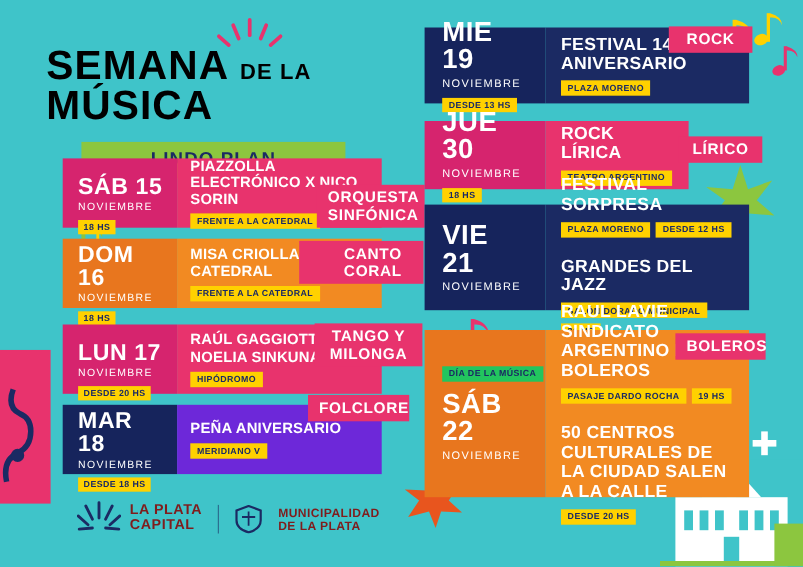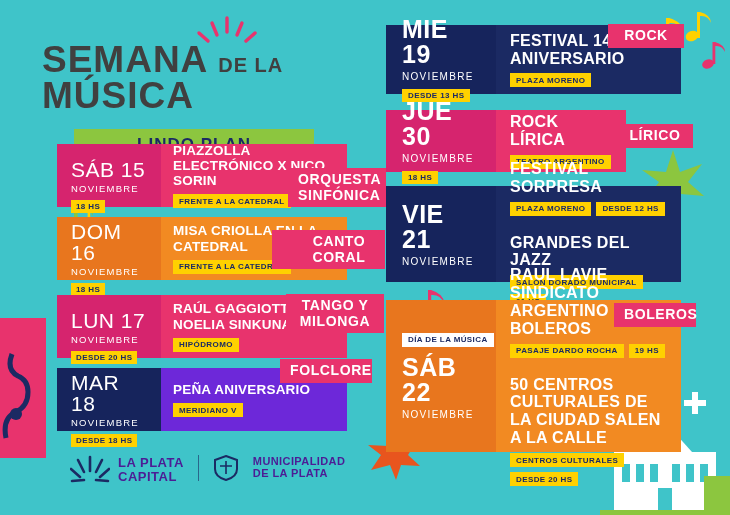--- a/index.html
+++ b/index.html
@@ -11,38 +11,38 @@
   }
   .stage{position:absolute;left:0;top:0;width:730px;height:515px;}
 
   
   .deco{position:absolute;pointer-events:none;}
   .burst{position:absolute;}
 
   
   .headline{position:absolute;left:42px;top:42px;width:320px;}
   .title{
-    color:#404040;font-weight:bold;font-size:37px;letter-spacing:1px;
+    color:#000000;font-weight:bold;font-size:37px;letter-spacing:1px;
     line-height:0.98;text-transform:uppercase;
   }
   .title .small{font-size:20px;}
   .rays{position:absolute;left:150px;top:-26px;}
   .subtitle{
     margin-top:14px;background:#8cc63f;color:#1b2a63;font-weight:bold;
     font-size:17px;letter-spacing:1px;text-align:center;padding:6px 0 7px;
     width:240px;margin-left:32px;text-transform:uppercase;
   }
 
   
   .card{position:absolute;display:flex;color:#fff;}
   .card .date{
     flex:0 0 auto;display:flex;flex-direction:column;justify-content:center;
     padding:10px 12px 10px 14px;box-sizing:border-box;
   }
-  .card .date .day{font-weight:normal;font-size:21px;line-height:1;letter-spacing:0.5px;margin-top:20px;}
+  .card .date .day{font-weight:bold;font-size:21px;line-height:1;letter-spacing:0.5px;margin-top:20px;}
   .card .date .month{font-size:9.5px;letter-spacing:1.2px;margin-top:3px;text-transform:uppercase;}
   .card .date .hour{
     display:inline-block;background:#ffd100;color:#1b2a63;font-weight:bold;
     font-size:8px;letter-spacing:0.4px;padding:2px 5px;margin-top:6px;align-self:flex-start;
   }
   .card .body{
     flex:1 1 auto;padding:10px 12px;box-sizing:border-box;display:flex;
     flex-direction:column;justify-content:center;
   }
   .card .body .ev-title{font-size:13.5px;font-weight:bold;line-height:1.12;letter-spacing:0.2px;}
@@ -75,21 +75,21 @@
   .bigcard .date .month{font-size:10px;letter-spacing:1.3px;margin-top:4px;text-transform:uppercase;}
   .bigcard .date .hour{
     display:inline-block;background:#ffd100;color:#1b2a63;font-weight:bold;
     font-size:8px;padding:2px 6px;margin-top:7px;align-self:flex-start;letter-spacing:0.4px;
   }
   .bigcard .body{flex:1 1 auto;padding:14px 14px;box-sizing:border-box;display:flex;flex-direction:column;justify-content:center;}
   .bigcard .body .ev-title{font-size:16px;font-weight:bold;line-height:1.12;letter-spacing:0.3px;}
   .divider{height:1px;background:rgba(255,255,255,0.35);margin:9px 0;}
 
   
-  .footer{position:absolute;left:70px;top:455px;display:flex;align-items:flex-start;gap:14px;color:#4c1d95;}
+  .footer{position:absolute;left:70px;top:455px;display:flex;align-items:flex-end;gap:14px;color:#7f1d1d;}
   .footer .lp{display:flex;align-items:center;gap:8px;}
   .footer .txt1{font-size:13px;font-weight:bold;line-height:1.05;letter-spacing:0.5px;}
   .footer .txt1 .b{font-size:13px;}
   .vline{width:1px;height:26px;background:#1b2a63;opacity:0.6;}
   .footer .txt2{font-size:11px;font-weight:bold;line-height:1.1;letter-spacing:0.4px;}
 </style>
 </head>
 <body>
 
 <div class="stage">
@@ -206,21 +206,21 @@
       <span class="month">NOVIEMBRE</span>
       <span class="hour">18 HS</span>
     </div>
     <div class="body">
       <span class="ev-title">MISA CRIOLLA EN LA CATEDRAL</span>
       <span class="venues">
         <span class="venue">FRENTE A LA CATEDRAL</span>
       </span>
     </div>
   </div>
-  <div class="tag" style="left:272px;top:230px;width:72px;padding-left:31px;">CANTO CORAL</div>
+  <div class="tag" style="left:272px;top:219px;width:72px;padding-left:31px;">CANTO CORAL</div>
 
   <div class="card pink" style="left:57px;top:295px;width:290px;height:63px;">
     <div class="date" style="width:104px;">
       <span class="day">LUN 17</span>
       <span class="month">NOVIEMBRE</span>
       <span class="hour">DESDE 20 HS</span>
     </div>
     <div class="body">
       <span class="ev-title">RAÚL GAGGIOTTI Y NOELIA SINKUNAS</span>
       <span class="venues">
@@ -290,35 +290,34 @@
       <span class="ev-title">GRANDES DEL JAZZ</span>
       <span class="venues">
         <span class="venue">SALÓN DORADO MUNICIPAL</span>
         <span class="venue">21 HS</span>
       </span>
     </div>
   </div>
 
   <div class="bigcard orange" style="left:386px;top:300px;width:295px;height:152px;">
     <div class="date" style="width:110px;background:#e8761e;">
-      <span class="venue" style="background:#ffffff;margin-bottom:8px;align-self:flex-start;">DÍA DE LA MÚSICA</span>
+      <span class="venue" style="background:#22c55e;margin-bottom:8px;align-self:flex-start;">DÍA DE LA MÚSICA</span>
       <span class="day">SÁB 22</span>
       <span class="month">NOVIEMBRE</span>
     </div>
     <div class="body" style="background:#f28a22;">
       <span class="ev-title" style="white-space:pre-line;">RAUL LAVIE
 SINDICATO ARGENTINO DE BOLEROS</span>
       <span class="venues">
         <span class="venue">PASAJE DARDO ROCHA</span>
         <span class="venue">19 HS</span>
       </span>
       <div class="divider"></div>
       <span class="ev-title">50 CENTROS CULTURALES DE LA CIUDAD SALEN A LA CALLE</span>
       <span class="venues">
-        <span class="venue">CENTROS CULTURALES</span>
         <span class="venue">DESDE 20 HS</span>
       </span>
     </div>
   </div>
   <div class="tag" style="left:614px;top:303px;width:62px;">BOLEROS</div>
 
   <div class="footer">
     <div class="lp">
       <svg width="40" height="30">
         <g stroke="#1b2a63" stroke-width="2.6" stroke-linecap="round">

